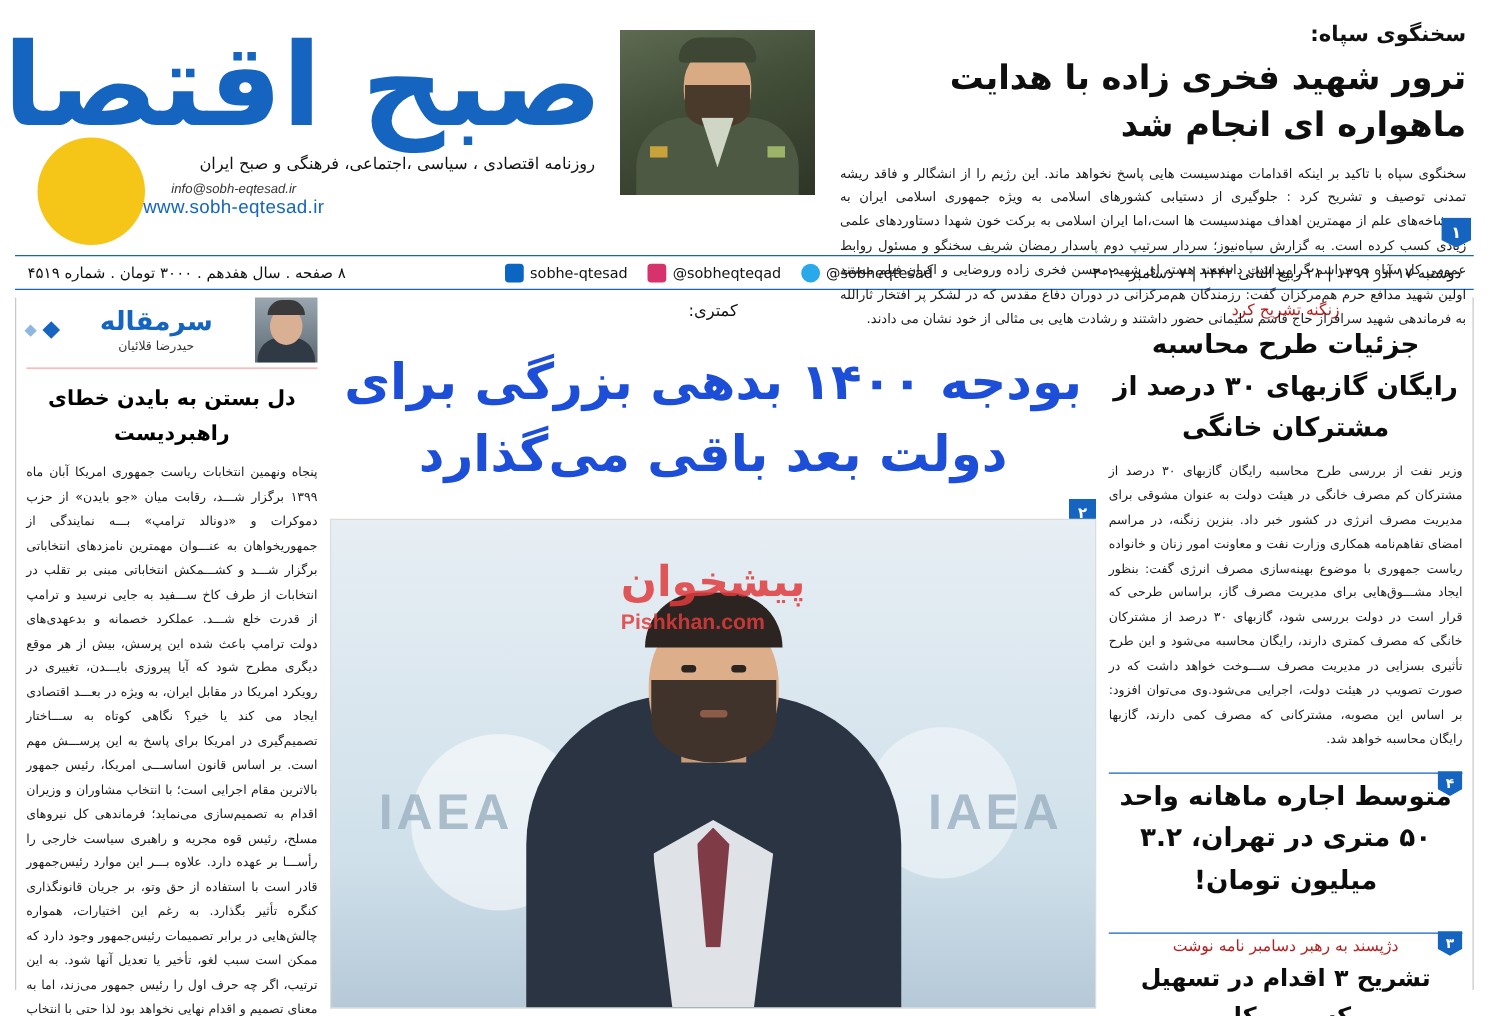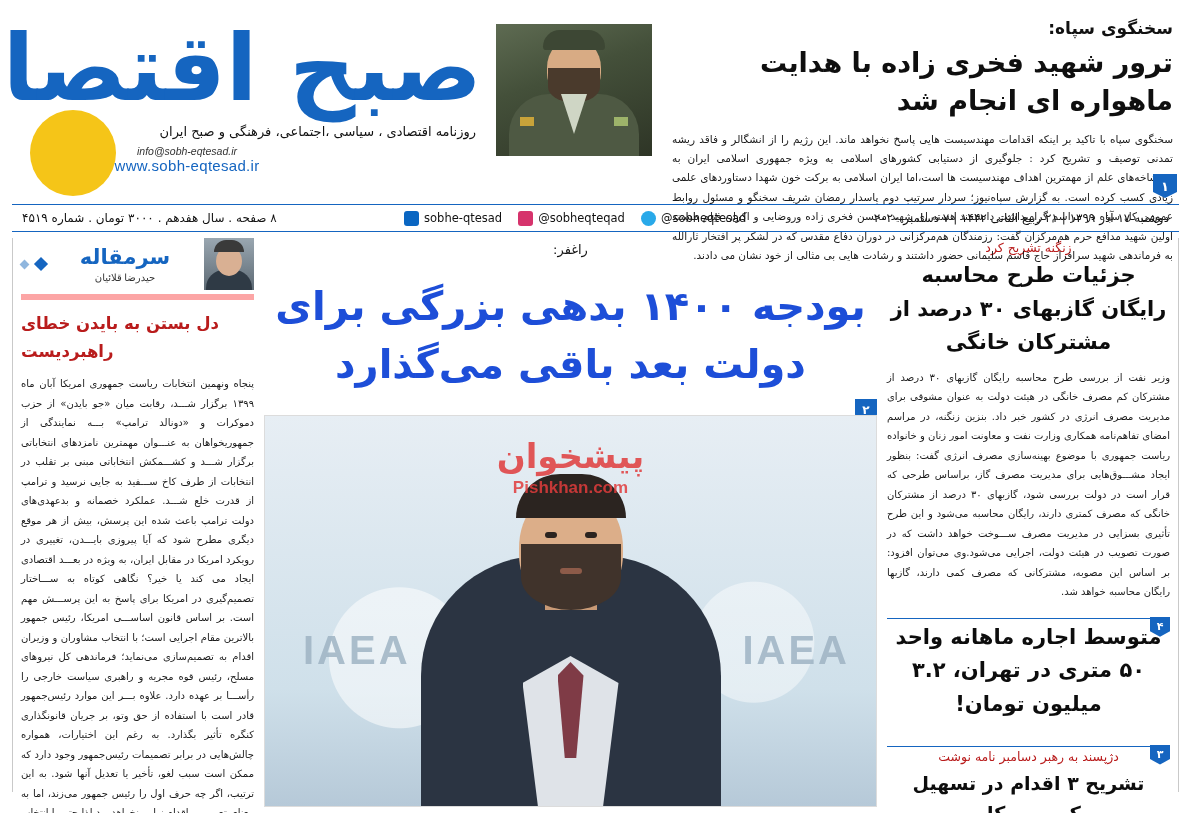--- a/index.html
+++ b/index.html
@@ -205,42 +205,42 @@
     width: 242px;
     flex: none;
     order: 3;
     border-left: 1px solid #c9c9c9;
     padding-left: 8px;
     direction: rtl;
     text-align: right;
   }
   .ed-top {
     display: flex; align-items: center; gap: 8px;
-    border-bottom: 6px solid #fca5a5;
+    border-bottom: 1px solid #fca5a5;
     padding-bottom: 4px;
   }
   .ed-photo {
     width: 50px; height: 52px;
     background: linear-gradient(180deg,#9aa7b1,#5d6a74);
     position: relative; overflow: hidden; flex: none;
   }
   .ed-photo .f { position:absolute; left:50%; top:8px; transform:translateX(-50%); width:26px;height:30px;border-radius:50%;background:#d9b093;}
   .ed-photo .h { position:absolute; left:50%; top:2px; transform:translateX(-50%); width:30px;height:12px;border-radius:16px 16px 0 0;background:#3a3a3a;}
   .ed-photo .s { position:absolute; left:50%; bottom:0; transform:translateX(-50%); width:46px;height:20px;border-radius:18px 18px 0 0;background:#2f3a45;}
   .ed-title-wrap { flex: 1; text-align: center; }
   .ed-title { font-size: 21px; font-weight: bold; color:#1565c0; letter-spacing: 1px;}
-  .ed-author { font-size: 10px; color:#333; margin-top: 3px; font-family: Liberation Serif, serif;}
+  .ed-author { font-size: 10px; color:#333; margin-top: 3px;}
   .ed-diamond {
     width: 10px; height: 10px; background: #1565c0; transform: rotate(45deg);
     flex: none;
   }
   .ed-diamond.small { width: 7px; height: 7px; background:#8fb6de; }
   .ed-head {
-    font-size: 16.5px; font-weight: bold; color: #b91c1c;
-    text-align: left; line-height: 1.7;
+    font-size: 16.5px; font-weight: bold; color: #000000;
+    text-align: center; line-height: 1.7;
     margin: 10px 0 8px 0;
   }
   .ed-body {
     font-size: 10px; line-height: 1.95; color: #1b1b1b;
     text-align: justify;
   }
 
   
   .col-center {
     flex: 1;
@@ -340,23 +340,23 @@
   }
   .pm-mouth {
     position:absolute; left:50%; bottom:232px; transform:translateX(-50%);
     width: 22px; height: 6px; border-radius: 4px; background:#8d5b49;
   }
   .pm-eye { position:absolute; width:12px;height:6px;border-radius:6px;background:#2b2420; bottom:268px;}
   .pm-eye.l { left: calc(50% - 26px); }
   .pm-eye.r { left: calc(50% + 14px); }
   .watermark {
     position: absolute;
-    left: 50%; top: 20px;
+    left: 50%; top: 30px;
     transform: translateX(-50%);
-    text-align: center;
+    text-align: left;
     pointer-events: none;
   }
   .wm-fa {
     font-size: 34px; font-weight: bold; color: #e03c3c;
     opacity: .85; letter-spacing: 1px;
   }
   .wm-en {
     font-family: "Liberation Sans", sans-serif;
     font-size: 17px; font-weight: bold; color: #e03c3c;
     opacity: .85; margin-top: 2px;
@@ -500,21 +500,21 @@
         <span class="nb">۳</span>
       </div>
       <div class="news-item">
         <div class="news-kicker">دژپسند به رهبر دسامبر نامه نوشت</div>
         <div class="news-head sm">تشریح ۳ اقدام در تسهیل کسب و کار</div>
       </div>
 
     </div>
 
     <div class="col-center">
-      <div class="center-kicker">راغفر:</div>
+      <div class="center-kicker">کمتری:</div>
       <div class="center-head">بودجه ۱۴۰۰ بدهی بزرگی برای دولت بعد باقی می‌گذارد</div>
       <div class="center-badge-row">
         <span class="num-badge nb-center">۲</span>
       </div>
 
       <div class="photo-main">
         <div class="iaea-wall"></div>
         <div class="iaea-text iaea-1">IAEA</div>
         <div class="iaea-text iaea-2">IAEA</div>
         <div class="pm-body"></div>

